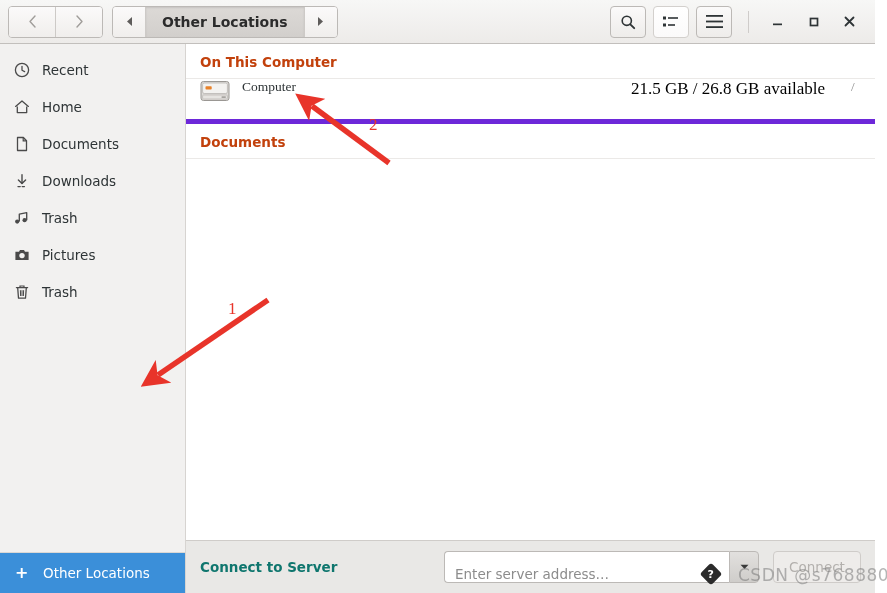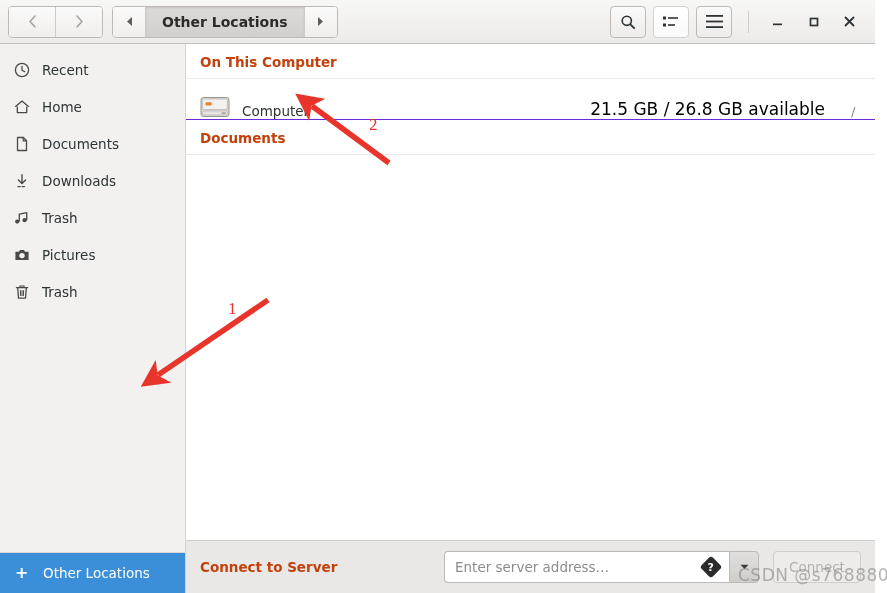--- a/index.html
+++ b/index.html
@@ -201,24 +201,25 @@
   .section-head {
     font-weight: bold;
     font-size: 13.5px;
     color: #c2410c;
     padding: 10px 0 8px 14px;
     border-bottom: 1px solid #ebe9e7;
   }
   .section-head.tight { border-bottom: 1px solid #ebe9e7; }
   .place-row {
     display: flex;
-    align-items: flex-end;
+    align-items: flex-start;
     height: 40px;
     padding: 0 14px 0 10px;
-    border-bottom: 1px solid #6d28d9;
+    border-bottom: 5px solid #6d28d9;
+    font-family: Liberation Serif, serif;
   }
   .place-icon {
     width: 38px;
     min-width: 38px;
     display: flex;
     align-items: center;
     justify-content: center;
   }
   .place-name {
     font-size: 13.5px;
@@ -245,40 +246,40 @@
     box-sizing: border-box;
     background: #e9e8e6;
     border-top: 1px solid #cfccc9;
     display: flex;
     align-items: center;
     padding: 0 14px;
   }
   .ab-label {
     font-weight: bold;
     font-size: 13.5px;
-    color: #c2410c;
+    color: #0f766e;
     text-align: right;
   }
   .ab-mid { flex: 1 1 auto; }
   .entry-wrap {
     display: flex;
     align-items: stretch;
     height: 32px;
     width: 315px;
     position: relative;
   }
   .entry {
     flex: 1 1 auto;
     box-sizing: border-box;
     border: 1px solid #bcb9b6;
     border-right: none;
     border-radius: 4px 0 0 4px;
     background: #ffffff;
     display: flex;
-    align-items: center;
+    align-items: flex-end;
     padding: 0 10px;
     position: relative;
   }
   .entry input {
     border: none;
     outline: none;
     background: transparent;
     font-family: inherit;
     font-size: 13.5px;
     color: #2e3436;

